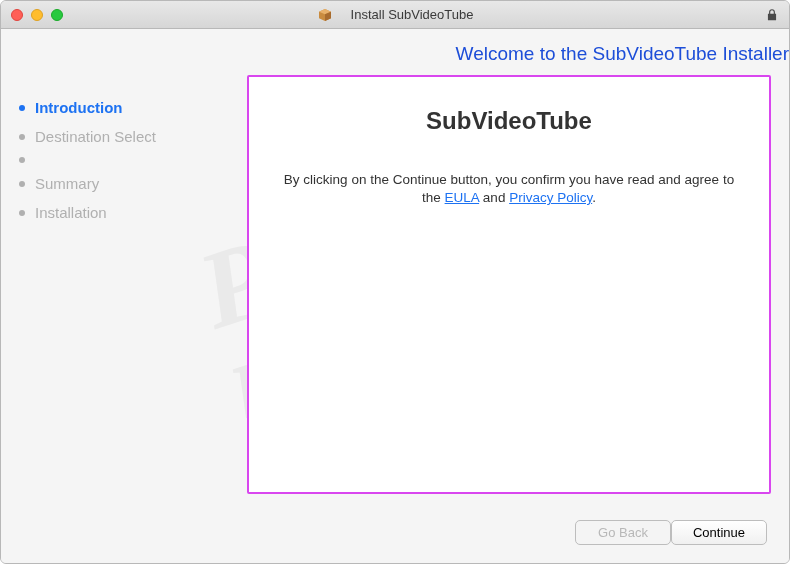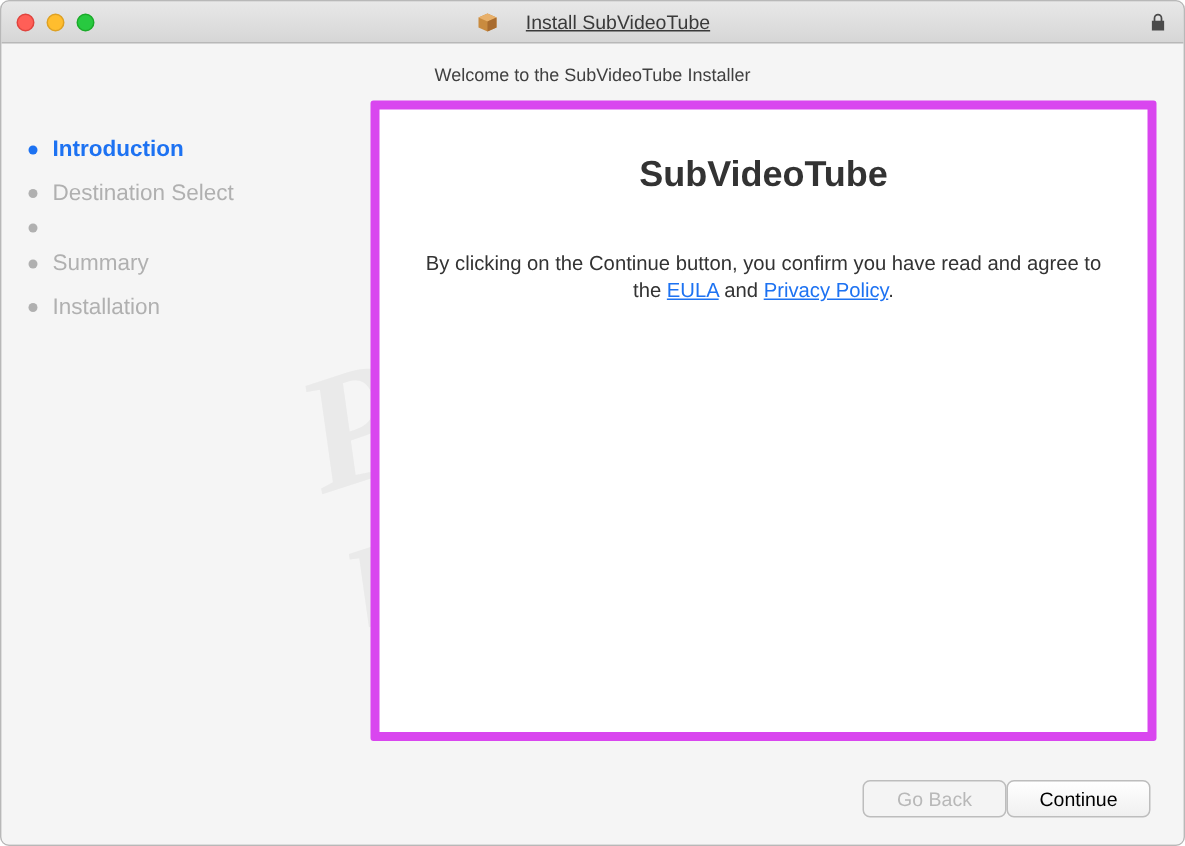--- a/index.html
+++ b/index.html
@@ -53,42 +53,41 @@
       left: 0;
       right: 0;
       text-align: center;
       font-size: 13px;
       color: #3a3a3a;
       display: flex;
       align-items: center;
       justify-content: center;
       gap: 18px;
       pointer-events: none;
-      text-decoration: underline;
     }
     .pkg-icon {
       width: 16px;
       height: 16px;
       display: inline-block;
     }
     .lock-icon-wrap {
       margin-left: auto;
       color: #555;
     }
     .lock-icon-wrap svg { width: 14px; height: 16px; display:block; }
     .body-area {
       flex: 1;
       display: flex;
       flex-direction: column;
       background: #f5f5f5;
     }
     .welcome-heading {
-      text-align: center;
-      font-size: 12px;
-      color: #404040;
+      text-align: right;
+      font-size: 19px;
+      color: #1d4ed8;
       padding: 14px 0 10px 0;
     }
     .columns {
       flex: 1;
       display: flex;
       padding: 0 18px 12px 18px;
       gap: 2px;
     }
     .sidebar {
       width: 210px;
@@ -112,21 +111,21 @@
       border-radius: 50%;
       background: #b0b0b0;
       flex-shrink: 0;
     }
     .step.active .bullet {
       background: #1d72f2;
     }
     .content-panel {
       flex: 1;
       background: #ffffff;
-      border: 6px solid #d946ef;
+      border: 2px solid #d946ef;
       border-radius: 2px;
       padding: 30px 28px;
       text-align: center;
       color: #333;
       position: relative;
       overflow: hidden;
       margin-left: 16px;
     }
     .content-title {
       font-size: 24px;

